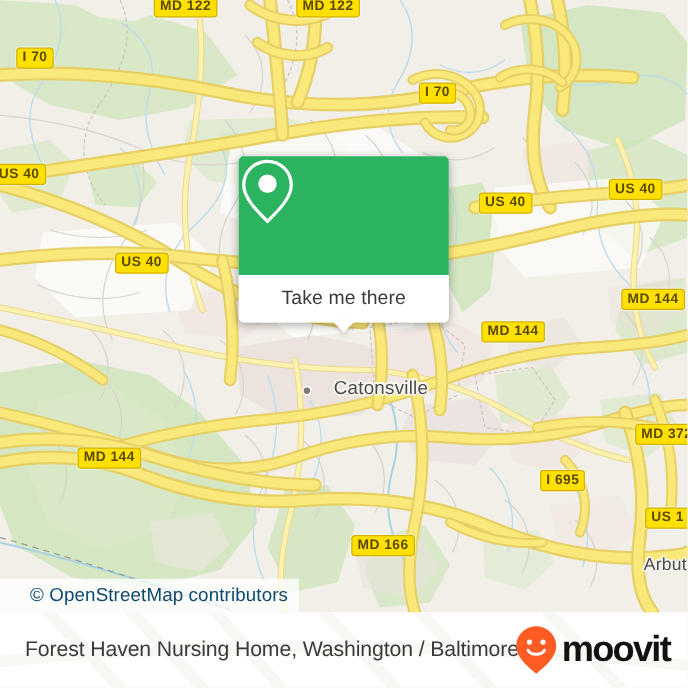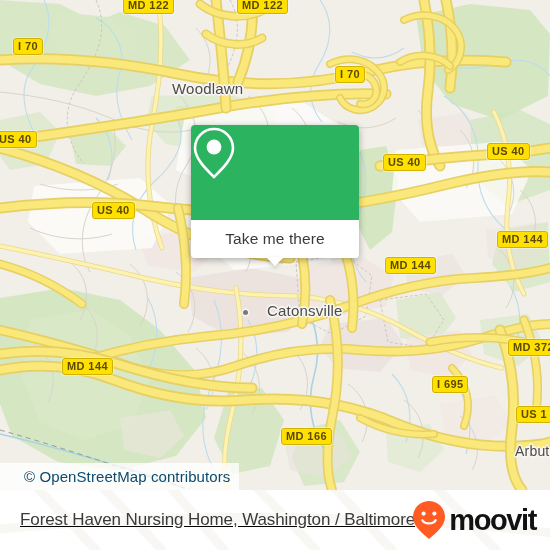--- a/index.html
+++ b/index.html
@@ -92,21 +92,20 @@
     border-top:9px solid #fff;
     filter:drop-shadow(0 2px 2px rgba(0,0,0,.18));
   }
 
   
   .footer{
     position:absolute;left:0;top:490px;width:550px;height:60px;
     background:#fff;
     display:flex;align-items:center;
     overflow:hidden;
-    text-decoration:underline;
   }
   .footer-watermark{
     position:absolute;left:0;top:0;width:550px;height:60px;
     opacity:.55;
   }
   .footer-title{
     position:relative;
     margin-left:20px;
     color:#3a3a3a;
     font-size:17px;
@@ -340,21 +339,20 @@
         <path class="mjc" stroke-width="8" d="M360 418 C382 430 408 436 434 434"></path>
         <path class="mj" stroke-width="5" d="M360 418 C382 430 408 436 434 434"></path>
         <path class="mjc" stroke-width="8" d="M452 368 C468 384 472 406 464 426"></path>
         <path class="mj" stroke-width="5" d="M452 368 C468 384 472 406 464 426"></path>
 
         <path class="mjc" stroke-width="9" d="M0 264 C30 272 58 286 82 304"></path>
         <path class="mj" stroke-width="6" d="M0 264 C30 272 58 286 82 304"></path>
       </g>
     </svg>
 
-    <div class="place-label" style="left:172px;top:80px;">Woodlawn</div>
 
     <div class="place-dot" style="left:243px;top:310px;"></div>
     <div class="place-label" style="left:267px;top:302px;">Catonsville</div>
 
     <div class="place-label" style="left:515px;top:443px;font-size:14px;">Arbut</div>
 
     <div class="shield" style="left:123px;top:-3px;">MD 122</div>
     <div class="shield" style="left:237px;top:-3px;">MD 122</div>
     <div class="shield" style="left:13px;top:38px;">I 70</div>
     <div class="shield" style="left:335px;top:66px;">I 70</div>

